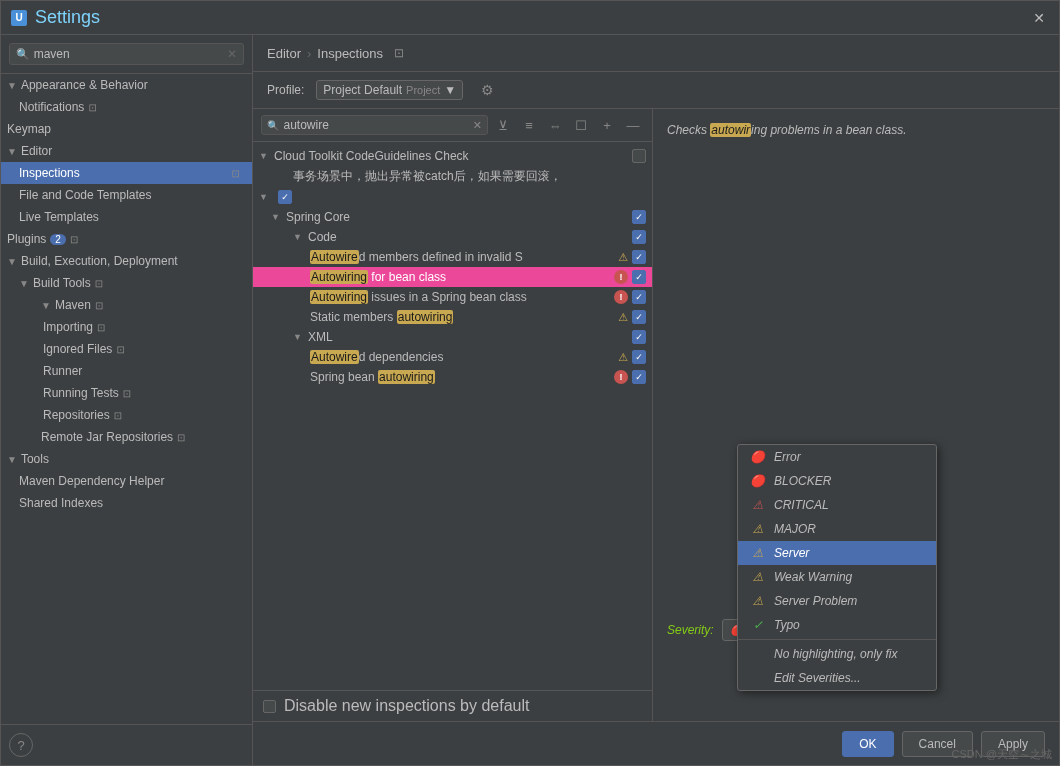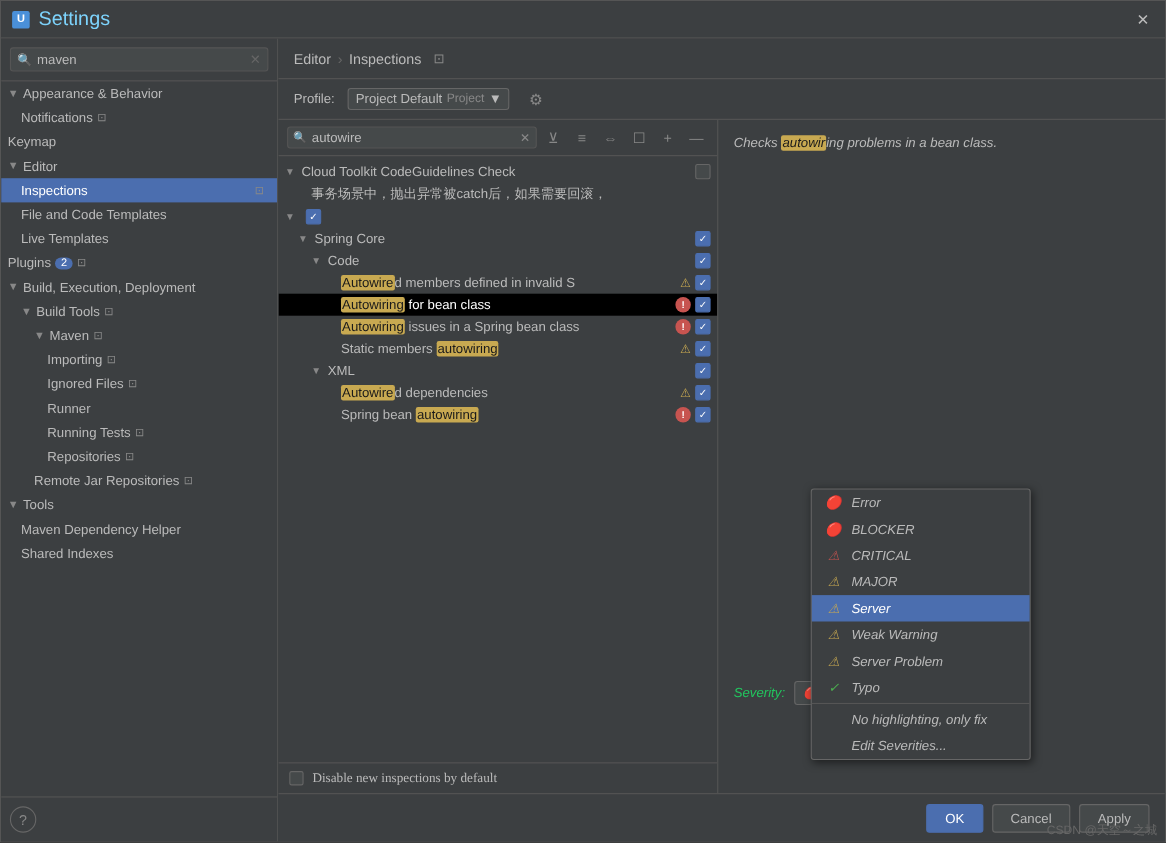--- a/index.html
+++ b/index.html
@@ -247,21 +247,21 @@
       overflow-y: auto;
       padding: 4px 0;
     }
     .tree-item {
       padding: 2px 6px;
       display: flex;
       align-items: center;
       cursor: pointer;
       min-height: 20px;
     }
-    .tree-item.selected { background: #000000; color: white; }
+    .tree-item.selected { background: #ec4899; color: white; }
     .tree-arrow { margin-right: 3px; font-size: 9px; color: #888; width: 12px; }
     .tree-label { flex: 1; font-size: 12px; color: #bbb; }
     .tree-item.selected .tree-label { color: white; }
     .highlight { background: #c8a951; color: #1a1a1a; border-radius: 2px; padding: 0 1px; }
     .tree-checkbox {
       width: 14px; height: 14px;
       border: 1px solid #666;
       background: #45494a;
       border-radius: 2px;
       margin-left: 4px;
@@ -270,38 +270,38 @@
     }
     .tree-checkbox.checked { background: #4b6eaf; border-color: #4b6eaf; color: white; font-size: 9px; }
     .tree-severity {
       margin-left: 4px;
       font-size: 11px;
     }
     .sev-warning { color: #c8a951; }
     .sev-error { color: #c75450; }
     .tree-indent0 { padding-left: 6px; }
     .tree-indent1 { padding-left: 18px; }
-    .tree-indent2 { padding-left: 30px; }
+    .tree-indent2 { padding-left: 40px; }
     .tree-indent3 { padding-left: 42px; }
 
     .inspections-bottom {
       padding: 6px 10px;
       border-top: 1px solid #555;
       display: flex;
       align-items: center;
       gap: 8px;
       flex-shrink: 0;
     }
     .disable-checkbox {
       width: 13px; height: 13px;
       border: 1px solid #666;
       background: #45494a;
       border-radius: 2px;
     }
-    .disable-label { color: #bbb; font-size: 12px; font-family: Liberation Serif, serif; }
+    .disable-label { color: #bbb; font-size: 16px; }
 
     
     .inspections-right {
       flex: 1;
       padding: 12px 14px;
       position: relative;
       overflow: hidden;
       font-style: italic;
     }
     .desc-text {
@@ -313,21 +313,21 @@
 
     .severity-row {
       position: absolute;
       bottom: 80px;
       left: 14px;
       right: 14px;
       display: flex;
       align-items: center;
       gap: 8px;
     }
-    .severity-label { color: #22c55e; font-size: 12px; }
+    .severity-label { color: #84cc16; font-size: 12px; }
     .severity-dropdown {
       background: #45494a;
       border: 1px solid #666;
       border-radius: 3px;
       padding: 3px 8px;
       display: flex; align-items: center; gap: 4px;
       cursor: pointer;
       color: #bbb;
       font-size: 12px;
     }

